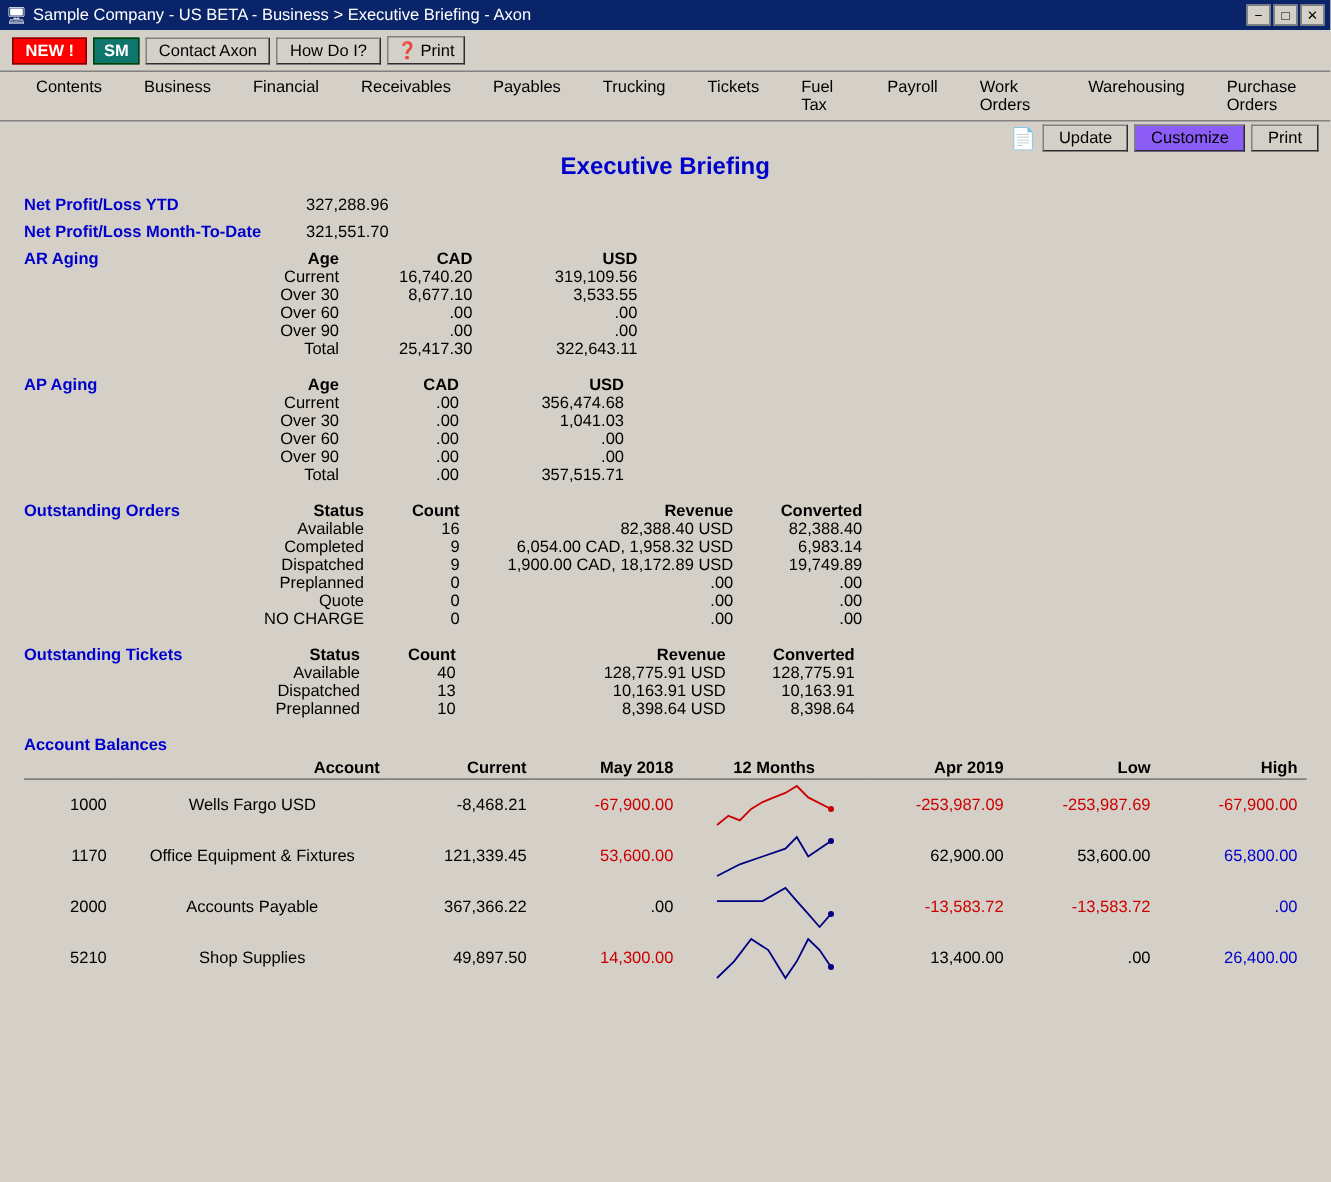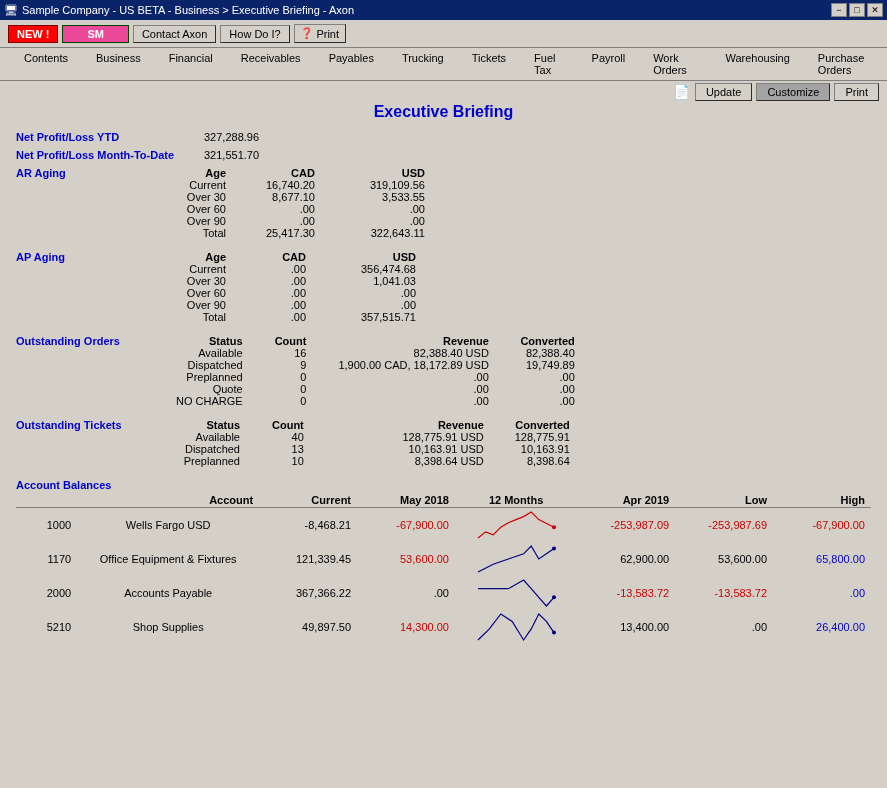--- a/index.html
+++ b/index.html
@@ -9,21 +9,21 @@
     .title-bar { background: #0a246a; color: white; padding: 2px 4px; display: flex; align-items: center; justify-content: space-between; height: 20px; }
     .title-bar-left { display: flex; align-items: center; gap: 4px; font-size: 11px; }
     .title-bar-right { display: flex; gap: 2px; }
     .win-btn { background: #d4d0c8; border: 1px solid #808080; width: 16px; height: 14px; font-size: 9px; cursor: pointer; display: flex; align-items: center; justify-content: center; }
 
     
     .app-header { background: #d4d0c8; padding: 4px 8px; display: flex; align-items: center; justify-content: space-between; border-bottom: 1px solid #808080; }
     .company-name { font-size: 18px; font-weight: bold; color: #000080; }
     .header-buttons { display: flex; gap: 4px; align-items: center; }
     .btn-new { background: #ff0000; color: white; border: 1px solid #800000; padding: 2px 8px; font-size: 11px; font-weight: bold; cursor: pointer; }
-    .btn-green { background: #ec4899; color: white; border: 1px solid #004000; padding: 2px 24px; font-size: 11px; font-weight: bold; cursor: pointer; }
+    .btn-green { background: #0f766e; color: white; border: 1px solid #004000; padding: 2px 6px; font-size: 11px; font-weight: bold; cursor: pointer; }
     .btn-gray { background: #d4d0c8; border: 1px outset #808080; padding: 2px 8px; font-size: 11px; cursor: pointer; }
     .btn-help { background: #d4d0c8; border: 1px outset #808080; padding: 2px 6px; font-size: 11px; cursor: pointer; display: flex; align-items: center; gap: 2px; }
 
     
     .menu-bar { background: #d4d0c8; padding: 2px 4px; border-bottom: 1px solid #808080; display: flex; gap: 2px; }
     .menu-item { padding: 2px 6px; font-size: 11px; cursor: pointer; margin-left: 14px; }
     .page-title { text-align: center; font-size: 16px; font-weight: bold; color: #0000cc; flex: 1; }
 
     
     .content { padding: 4px 16px; }
@@ -42,21 +42,21 @@
     .orders-title { color: #0000cc; font-weight: bold; font-size: 11px; }
 
     
     .balances-section { margin-bottom: 12px; }
     .balances-title { color: #0000cc; font-weight: bold; font-size: 11px; }
     .balances-table { width: 100%; border-collapse: collapse; font-size: 11px; }
     .balances-table th { text-align: right; padding: 1px 6px; font-weight: bold; border-bottom: 1px solid #808080; }
     .balances-table td { text-align: right; padding: 2px 6px; }
 
     .update-btn { background: #d4d0c8; border: 1px outset #808080; padding: 2px 10px; font-size: 11px; cursor: pointer; }
-    .customize-btn { background: #a3a3a3; border: 1px outset #808080; padding: 2px 10px; font-size: 11px; cursor: pointer; }
+    .customize-btn { background: #8b5cf6; border: 1px outset #808080; padding: 2px 10px; font-size: 11px; cursor: pointer; }
     .print-btn { background: #d4d0c8; border: 1px outset #808080; padding: 2px 10px; font-size: 11px; cursor: pointer; }
 
     .top-bar-row { display: flex; justify-content: flex-end; align-items: center; padding: 2px 8px; gap: 4px; }
   </style>
 </head>
 <body>
 
 <div class="title-bar">
   <div class="title-bar-left">
     <span>🖥</span>
@@ -215,20 +215,26 @@
             <th style="text-align:right; padding:0 16px; min-width:180px;">Revenue</th>
             <th style="text-align:right; padding:0 10px; min-width:80px;">Converted</th>
           </tr>
         </thead>
         <tbody id="orders-tbody">
             <tr>
       <td style="text-align:right; padding:0 16px 0 0;">Available</td>
       <td style="text-align:right; padding:0 16px;">16</td>
       <td style="text-align:right; padding:0 16px;">82,388.40 USD</td>
       <td style="text-align:right; padding:0 10px;">82,388.40</td>
+    </tr>
+            <tr>
+      <td style="text-align:right; padding:0 16px 0 0;">Completed</td>
+      <td style="text-align:right; padding:0 16px;">9</td>
+      <td style="text-align:right; padding:0 16px;">6,054.00 CAD, 1,958.32 USD</td>
+      <td style="text-align:right; padding:0 10px;">6,983.14</td>
     </tr>
             <tr>
       <td style="text-align:right; padding:0 16px 0 0;">Dispatched</td>
       <td style="text-align:right; padding:0 16px;">9</td>
       <td style="text-align:right; padding:0 16px;">1,900.00 CAD, 18,172.89 USD</td>
       <td style="text-align:right; padding:0 10px;">19,749.89</td>
     </tr>
             <tr>
       <td style="text-align:right; padding:0 16px 0 0;">Preplanned</td>
       <td style="text-align:right; padding:0 16px;">0</td>

